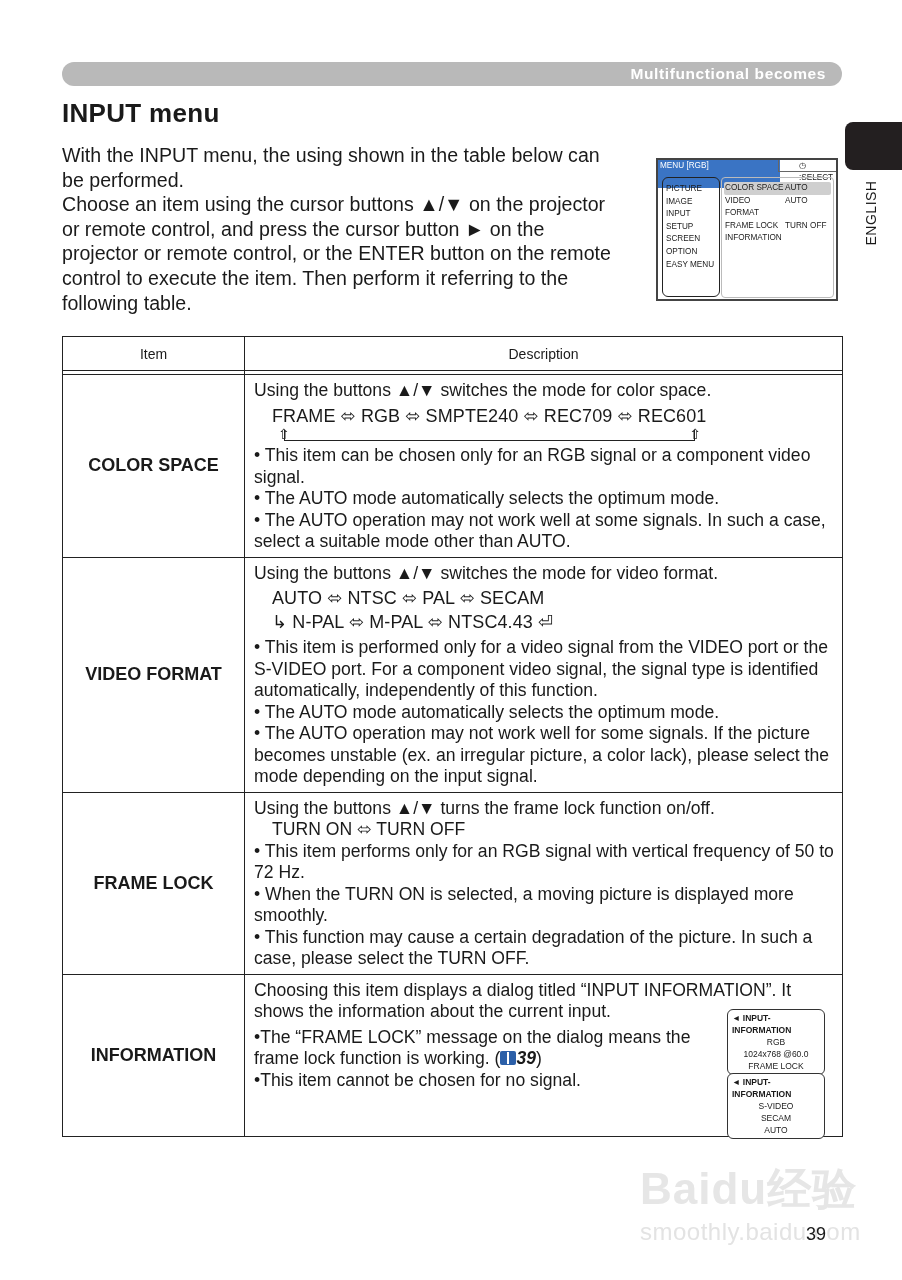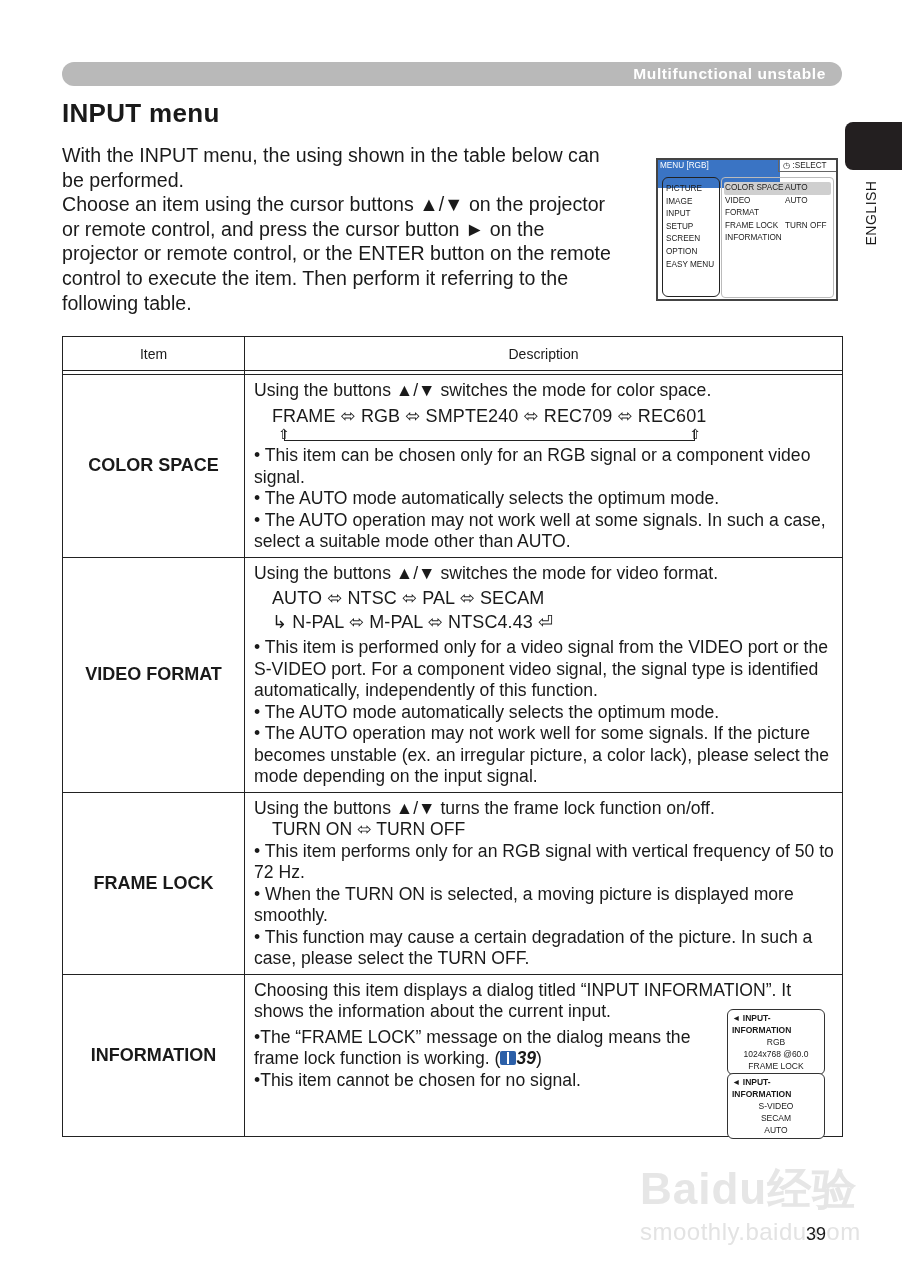--- a/index.html
+++ b/index.html
@@ -7,21 +7,21 @@
   .header-bar { position:absolute; left:62px; top:62px; width:780px; height:24px; background:#b9b9b9; border-radius:12px; }
   .header-bar span { position:absolute; right:16px; top:3px; color:#fff; font-weight:bold; font-size:15.5px; letter-spacing:0.6px; }
   .title { position:absolute; left:62px; top:98px; font-size:26px; font-weight:bold; margin:0; letter-spacing:0.3px; }
   .intro { position:absolute; left:62px; top:143px; width:560px; font-size:19.6px; line-height:24.6px; }
   .intro p { margin:0; }
   .lang-tab { position:absolute; left:845px; top:122px; width:57px; height:48px; background:#231f20; border-radius:8px 0 0 8px; }
   .lang-label { position:absolute; left:836px; top:205px; transform:rotate(-90deg); transform-origin:center; font-size:14px; letter-spacing:0.5px; width:70px; text-align:center; }
   
   .menu-shot { position:absolute; left:656px; top:158px; width:182px; height:143px; border:2px solid #444; background:#fff; box-sizing:border-box; font-size:8.2px; }
   .menu-shot .mbar { position:absolute; left:0; top:0; width:120px; height:28px; background:#3a74c4; color:#fff; padding-left:2px; line-height:12px; }
-  .menu-shot .msel { position:absolute; left:120px; top:0; right:0; height:12px; border-left:1px solid #666; border-bottom:1px solid #666; line-height:12px; padding-left:4px; box-sizing:border-box;}
+  .menu-shot .msel { position:absolute; left:120px; top:0; right:0; height:12px; border-left:1px solid #666; border-bottom:1px solid #666; line-height:12px; padding-left:20px; box-sizing:border-box;}
   .menu-shot .mleft { position:absolute; left:4px; top:17px; width:58px; height:120px; border:1.5px solid #222; border-radius:6px; box-sizing:border-box; padding:5px 0 0 3px; line-height:12.6px; }
   .menu-shot .mright { position:absolute; left:63px; top:17px; right:2px; height:121px; border:1px solid #bbb; border-radius:4px; box-sizing:border-box; padding:4px 0 0 2px; line-height:12.6px; }
   .mright .mrow { display:flex; padding-left:1px; }
   .mright .mrow.sel { background:#cfcfcf; border-radius:2px; margin-right:2px; }
   .mright .k { width:60px; }
   .mleft .mi.sel { background:#fff; }
   
   table.desc { position:absolute; left:62px; top:336px; width:781px; border-collapse:collapse; font-size:17.6px; }
   table.desc td, table.desc th { border:1.5px solid #222; }
   table.desc th { font-weight:normal; height:31px; font-size:14px;text-align:center; }
@@ -40,21 +40,21 @@
   .book:after { content:""; position:absolute; left:7px; top:1px; width:1.5px; height:12px; background:#fff; }
   .ref { font-weight:bold; font-style:italic; }
   .watermark { position:absolute; left:640px; top:1160px; color:#e6e6e6; font-size:44px; font-weight:bold; letter-spacing:1px; }
   .watermark2 { position:absolute; left:640px; top:1218px; color:#e3e3e3; font-size:24px; letter-spacing:0.5px; }
   .page-num { position:absolute; left:806px; top:1224px; font-size:18px; }
 </style>
 </head>
 <body>
 
 <div class="header-bar">
-  <span>Multifunctional unstable</span>
+  <span>Multifunctional becomes</span>
 </div>
 
 <h1 class="title">INPUT menu</h1>
 
 <div class="intro">
   <p>With the INPUT menu, the using shown in the table below can be performed.</p>
   <p>Choose an item using the cursor buttons ▲/▼ on the projector or remote control, and press the cursor button ► on the projector or remote control, or the ENTER button on the remote control to execute the item. Then perform it referring to the following table.</p>
 </div>
 
 <div class="lang-tab"></div>

